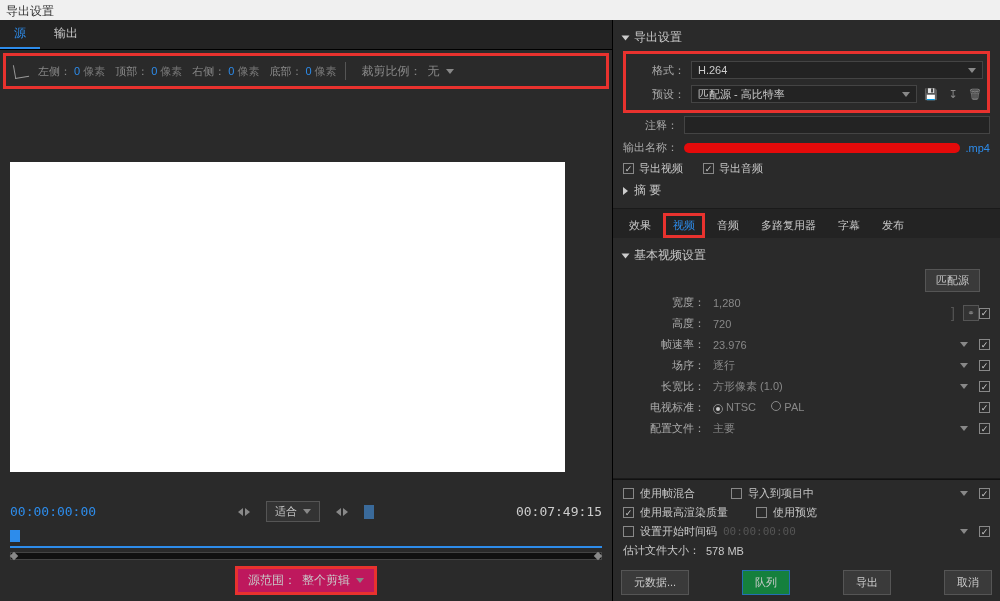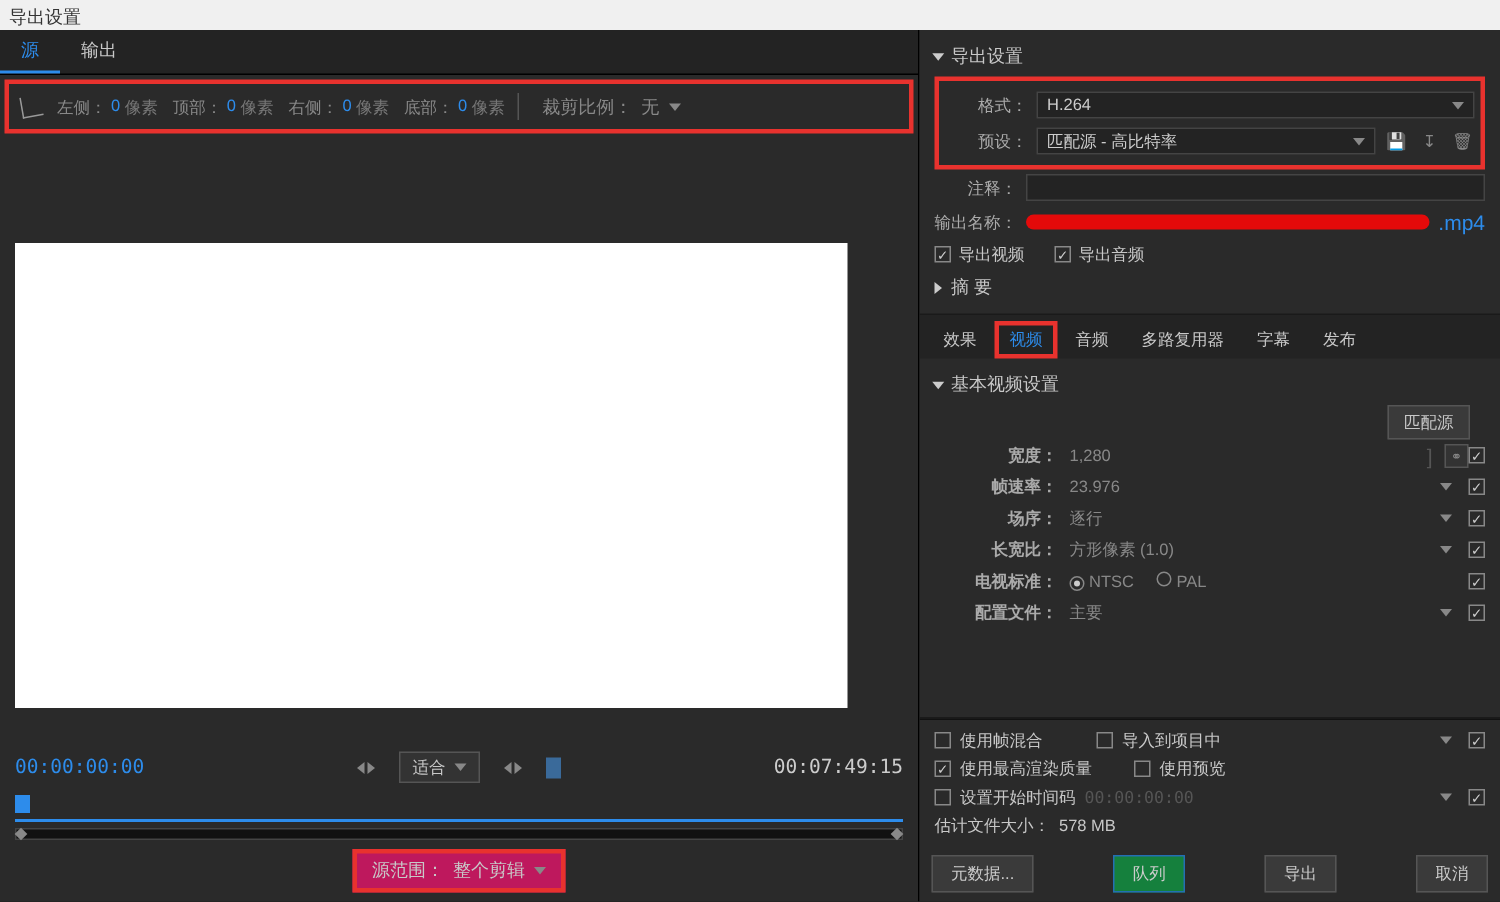--- a/index.html
+++ b/index.html
@@ -49,32 +49,32 @@
   .icon-btn { width: 16px; height: 16px; display:flex; align-items:center; justify-content:center; color:#888; }
   .redacted { background: #e40a0a; height: 10px; border-radius: 5px; flex:1; }
   .checkbox { width: 11px; height: 11px; border: 1px solid #888; display: inline-flex; align-items:center; justify-content:center; font-size:9px; color:#ccc;}
   .checkbox.checked::after { content: "✓"; }
   .chk-row { display:flex; align-items:center; gap:5px; margin-right: 14px; font-size:11px;}
   .tabs2 { display:flex; gap:2px; background:#232323; padding: 4px 6px 0; }
   .tab2 { padding: 5px 10px; font-size:11px; color:#c8c8c8; cursor:pointer; }
   .tab2.active { color:#2d8ceb; border:3px solid #e8322e; padding:2px 7px; }
   .match-btn { background:#3a3a3a; border:1px solid #555; padding: 3px 10px; font-size:11px; float:right; }
   .vfield { display:flex; align-items:center; padding: 3px 0; font-size:11px;}
-  .vfield-label { width: 90px; text-align:right; color:#aaa; padding-right:8px;font-weight:bold; }
+  .vfield-label { width: 90px; text-align:right; color:#aaa; padding-right:8px; }
   .vfield-val { color: #888; flex:1;}
   .link-icon { width:16px;height:16px; border:1px solid #555; display:flex;align-items:center;justify-content:center;font-size:9px;color:#888; background:#333; margin-left:4px;}
   .check-right { margin-left:auto; display:flex; align-items:center; gap:4px;}
   .radio { width:10px;height:10px;border:1px solid #888; border-radius:50%; display:inline-flex;align-items:center;justify-content:center;}
   .radio.on::after{content:"";width:4px;height:4px;background:#ccc;border-radius:50%;}
   .bottom-opts { padding: 4px 10px; border-top: 1px solid #111; }
   .b-row { display:flex; align-items:center; gap:6px; padding:2px 0; font-size:11px; }
   .action-row { display:flex; justify-content:space-between; gap:6px; padding: 6px 8px; align-items:center;}
   .btn { padding: 4px 12px; background:#3a3a3a; border:1px solid #555; font-size:11px; color:#ccc;}
   .btn.primary { background:#15803d; border-color:#246fb3;}
-  .ext { color:#2d8ceb; font-size:14px;}
+  .ext { color:#2d8ceb; font-size:11px;}
 </style>
 </head>
 <body>
 
 <div class="titlebar">导出设置</div>
 
 <div class="app">
 
   <div class="left-panel">
     <div class="tabs">
@@ -218,20 +218,24 @@
       <div style="text-align:right;margin:2px 10px 6px 0;">
         <span class="match-btn">匹配源</span>
       </div>
       <div style="clear:both"></div>
       <div style="display:flex;align-items:center;">
         <div style="flex:1;">
           <div class="vfield">
               <span class="vfield-label">宽度：</span>
               <span class="vfield-val">1,280</span>
             </div>
+          <div class="vfield">
+              <span class="vfield-label">高度：</span>
+              <span class="vfield-val">720</span>
+            </div>
         </div>
         <div style="color:#555;font-size:14px;margin:0 4px;">]</div>
         <span class="link-icon">⚭</span>
         <div class="check-right">
             <span class="checkbox checked"></span>
           </div>
       </div>
       <div class="vfield">
           <span class="vfield-label">帧速率：</span>
           <span class="vfield-val">23.976</span>

